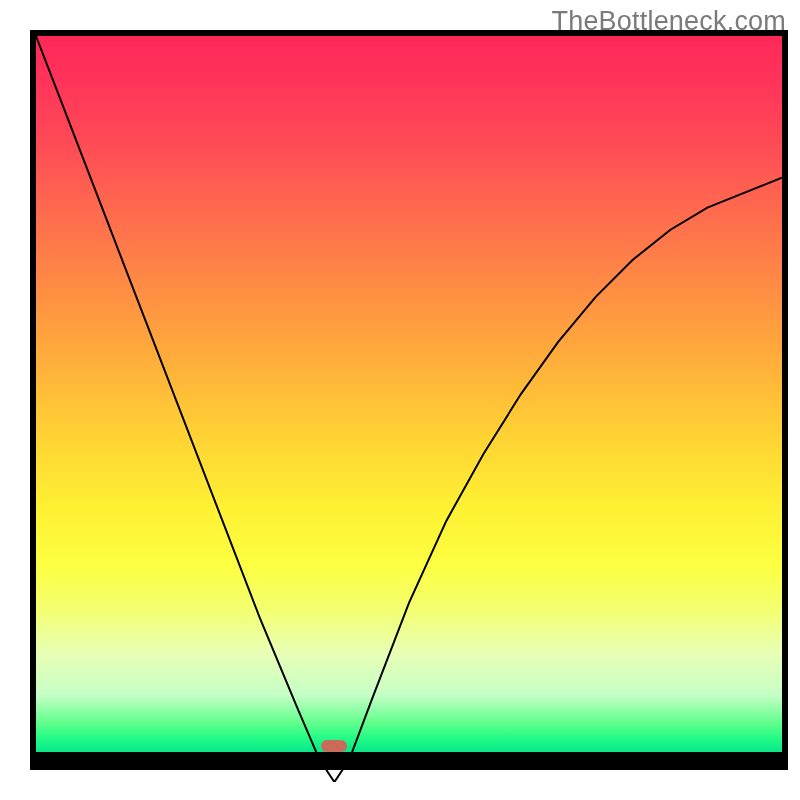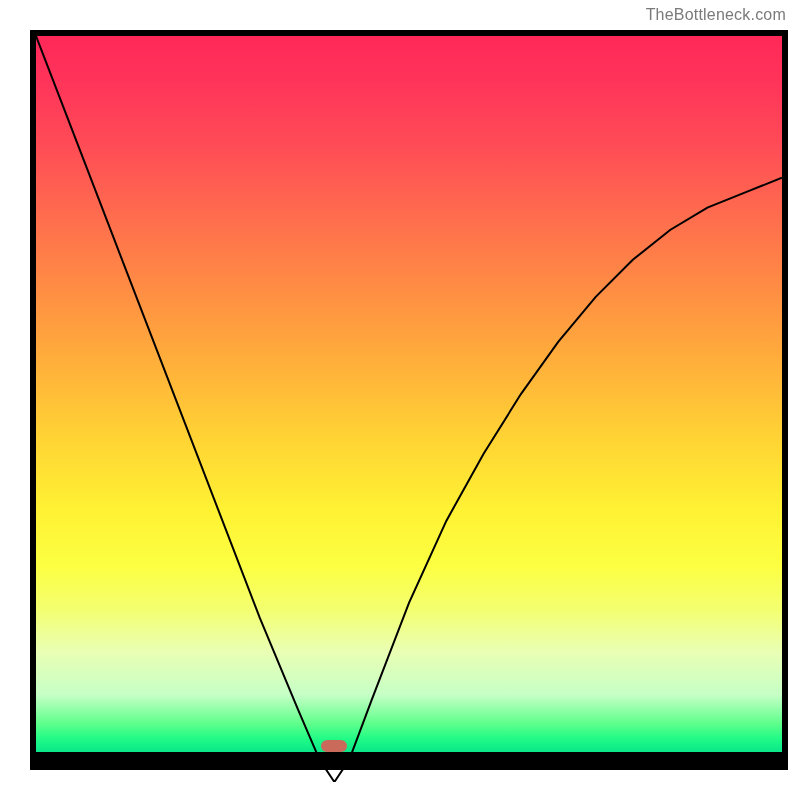--- a/index.html
+++ b/index.html
@@ -14,21 +14,21 @@
   .frame {
     position: relative;
     width: 800px;
     height: 800px;
     box-sizing: border-box;
   }
   .watermark {
     position: absolute;
     top: 6px;
     right: 14px;
-    font-size: 16px;
+    font-size: 27px;
     color: #7a7a7a;
     font-weight: 500;
     letter-spacing: 0.2px;
     z-index: 10;
     margin-left: 48px;
   }
   .black-border {
     position: absolute;
     left: 30px;
     right: 12px;

